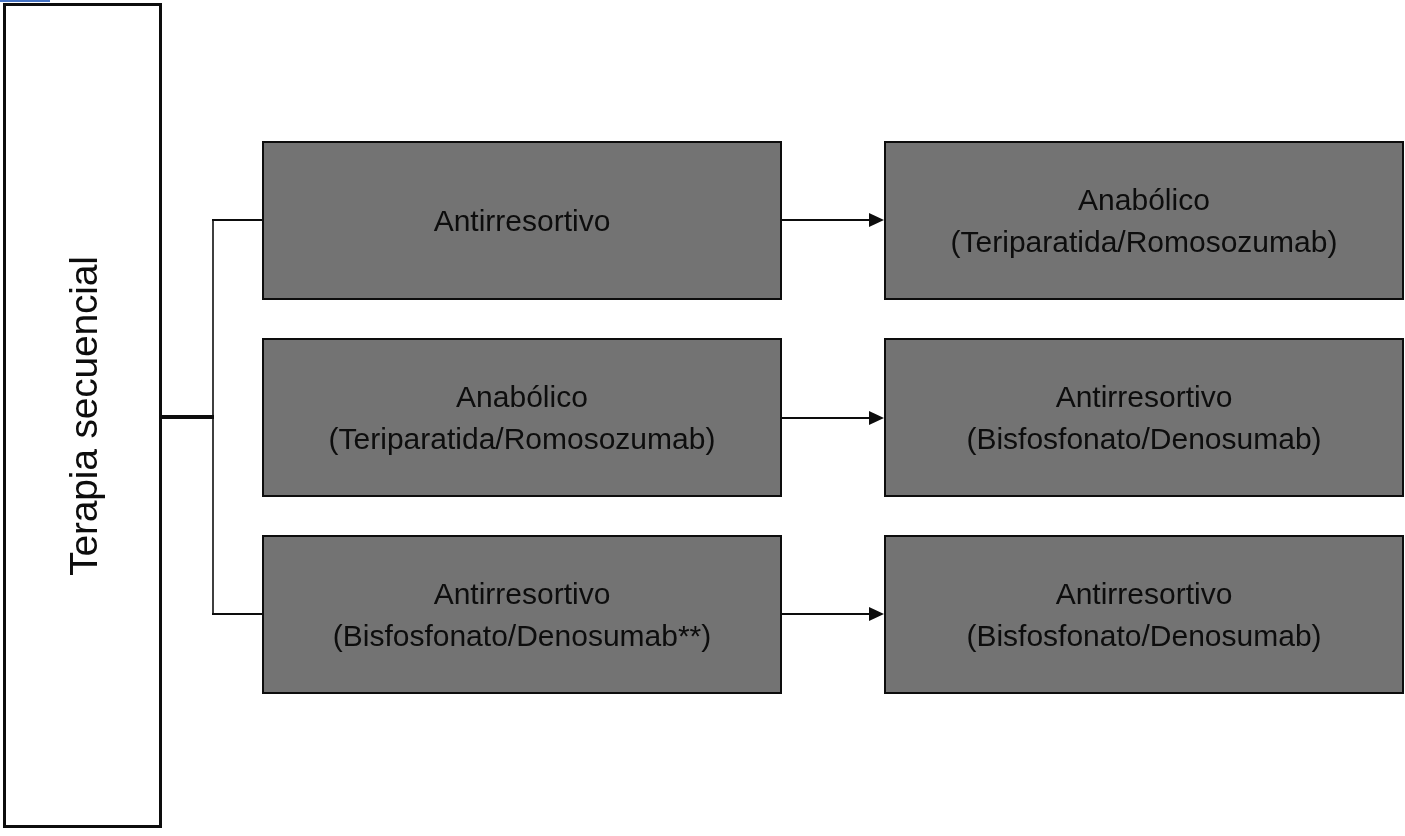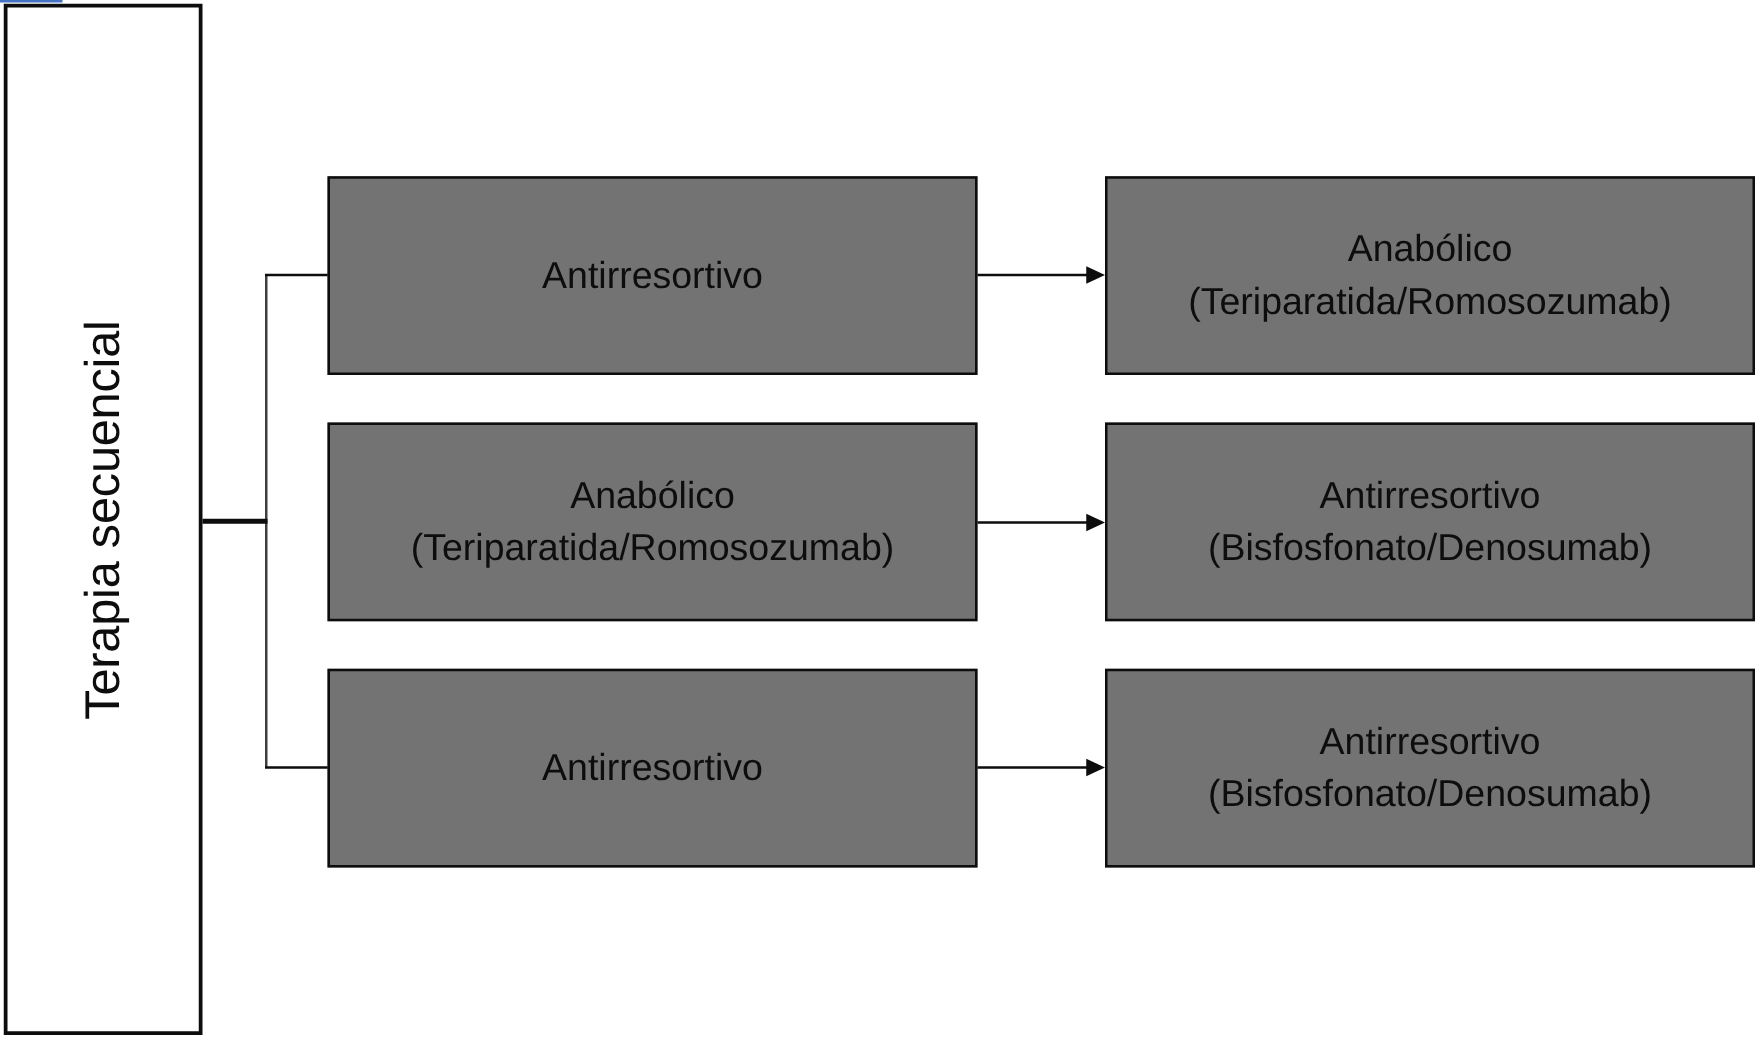--- a/index.html
+++ b/index.html
@@ -180,20 +180,21 @@
     <div class="shaft"></div>
     <div class="head"></div>
   </div>
   <div class="pbox col-right row-2">
     <div class="line1">Antirresortivo</div>
     <div class="line2">(Bisfosfonato/Denosumab)</div>
   </div>
 
   <div class="pbox col-left row-3">
     <div class="line1">Antirresortivo</div>
+    <div class="line2">(Bisfosfonato/Denosumab**)</div>
   </div>
   <div class="arrow arrow-3">
     <div class="shaft"></div>
     <div class="head"></div>
   </div>
   <div class="pbox col-right row-3">
     <div class="line1">Antirresortivo</div>
     <div class="line2">(Bisfosfonato/Denosumab)</div>
   </div>
 

